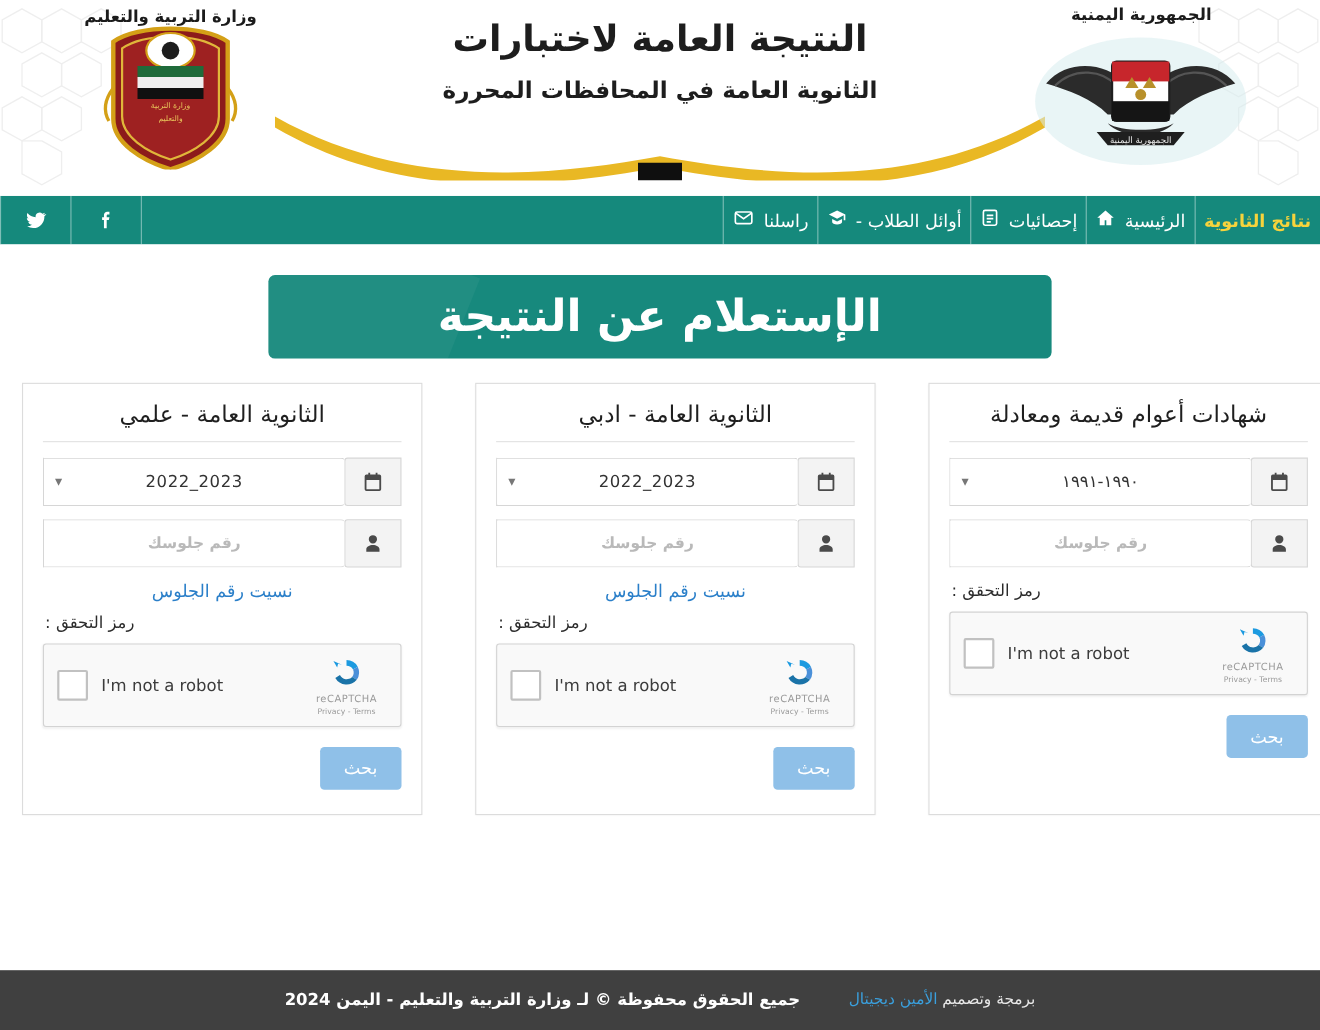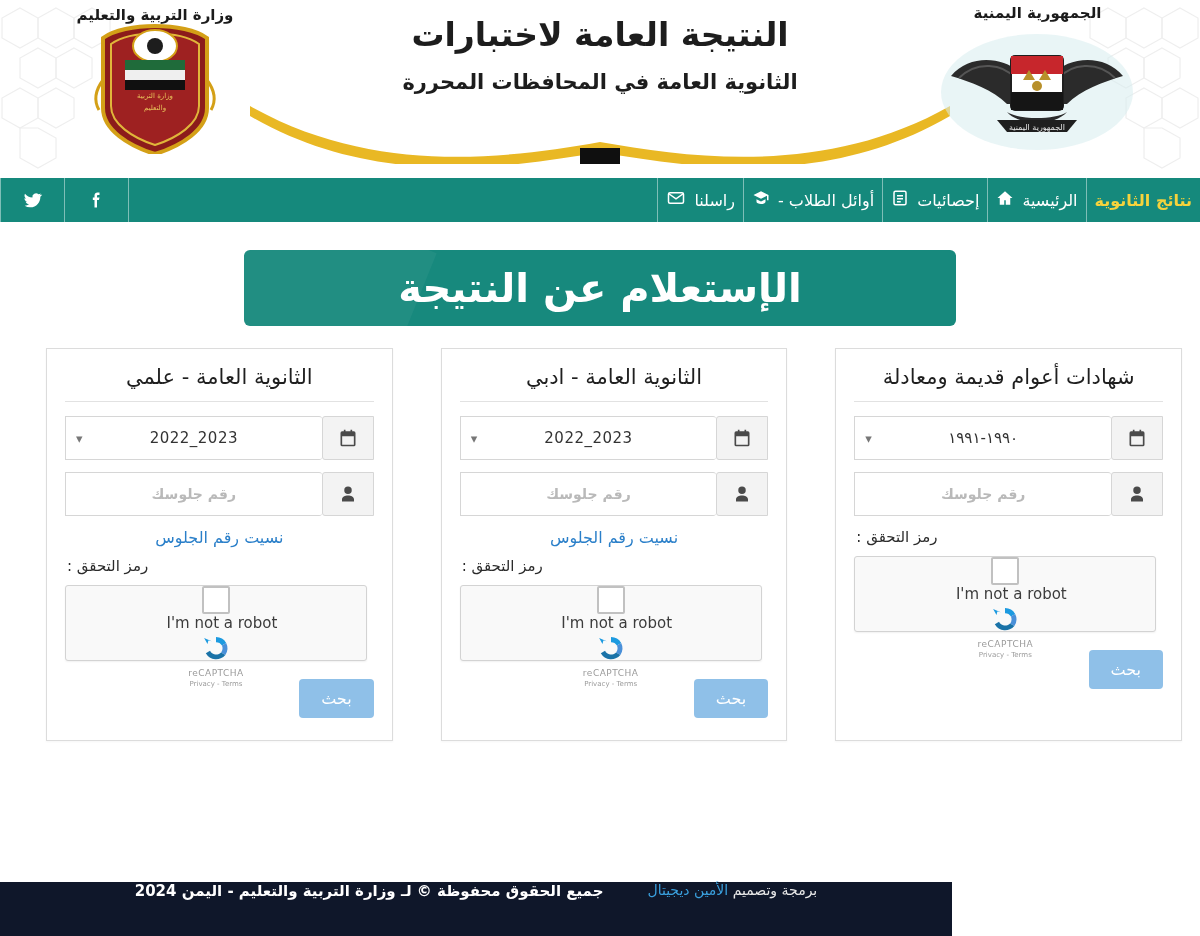--- a/index.html
+++ b/index.html
@@ -208,27 +208,27 @@
   }
   .captcha-label {
     text-align: left;
     direction: rtl;
     font-size: 15px;
     color: #2b2b2b;
     margin: 4px 0 10px 0;
     padding-left: 2px;
   }
   .recaptcha {
-    width: 302px;
+    width: 326px;
     height: 76px;
     border: 1px solid #d3d3d3;
     border-radius: 3px;
     background: #f9f9f9;
     display: flex;
-    flex-direction: column;
+    flex-direction: row;
     align-items: center;
     direction: ltr;
     padding: 0 12px;
     margin: 0 auto 0 0;
     box-shadow: 0 1px 2px rgba(0,0,0,.06);
   }
   .recaptcha .cb {
     width: 28px; height: 28px;
     border: 2px solid #c1c1c1;
     background: #fff;
@@ -266,26 +266,26 @@
 
   
   .card-1 { margin-top: 0px; }
   .card-2 { margin-top: 0px; }
   .card-3 { margin-top: 0px; }
 
   
   .footer {
     position: absolute;
     bottom: 0; left: 0;
-    width: 952px; height: 54px;
-    background: #0f172a;
+    width: 1200px; height: 54px;
+    background: #404040;
     color: #ffffff;
     display: flex;
     flex-direction: row-reverse;
-    align-items: flex-start;
+    align-items: center;
     justify-content: center;
     gap: 44px;
     font-size: 15px;
   }
   .footer .copyright { font-weight: bold; }
   .footer .credit { color: #e9e9e9; font-size: 14px; }
   .footer .credit .brand { color: #3aa0de; }
 </style>
 </head>
 <body>

